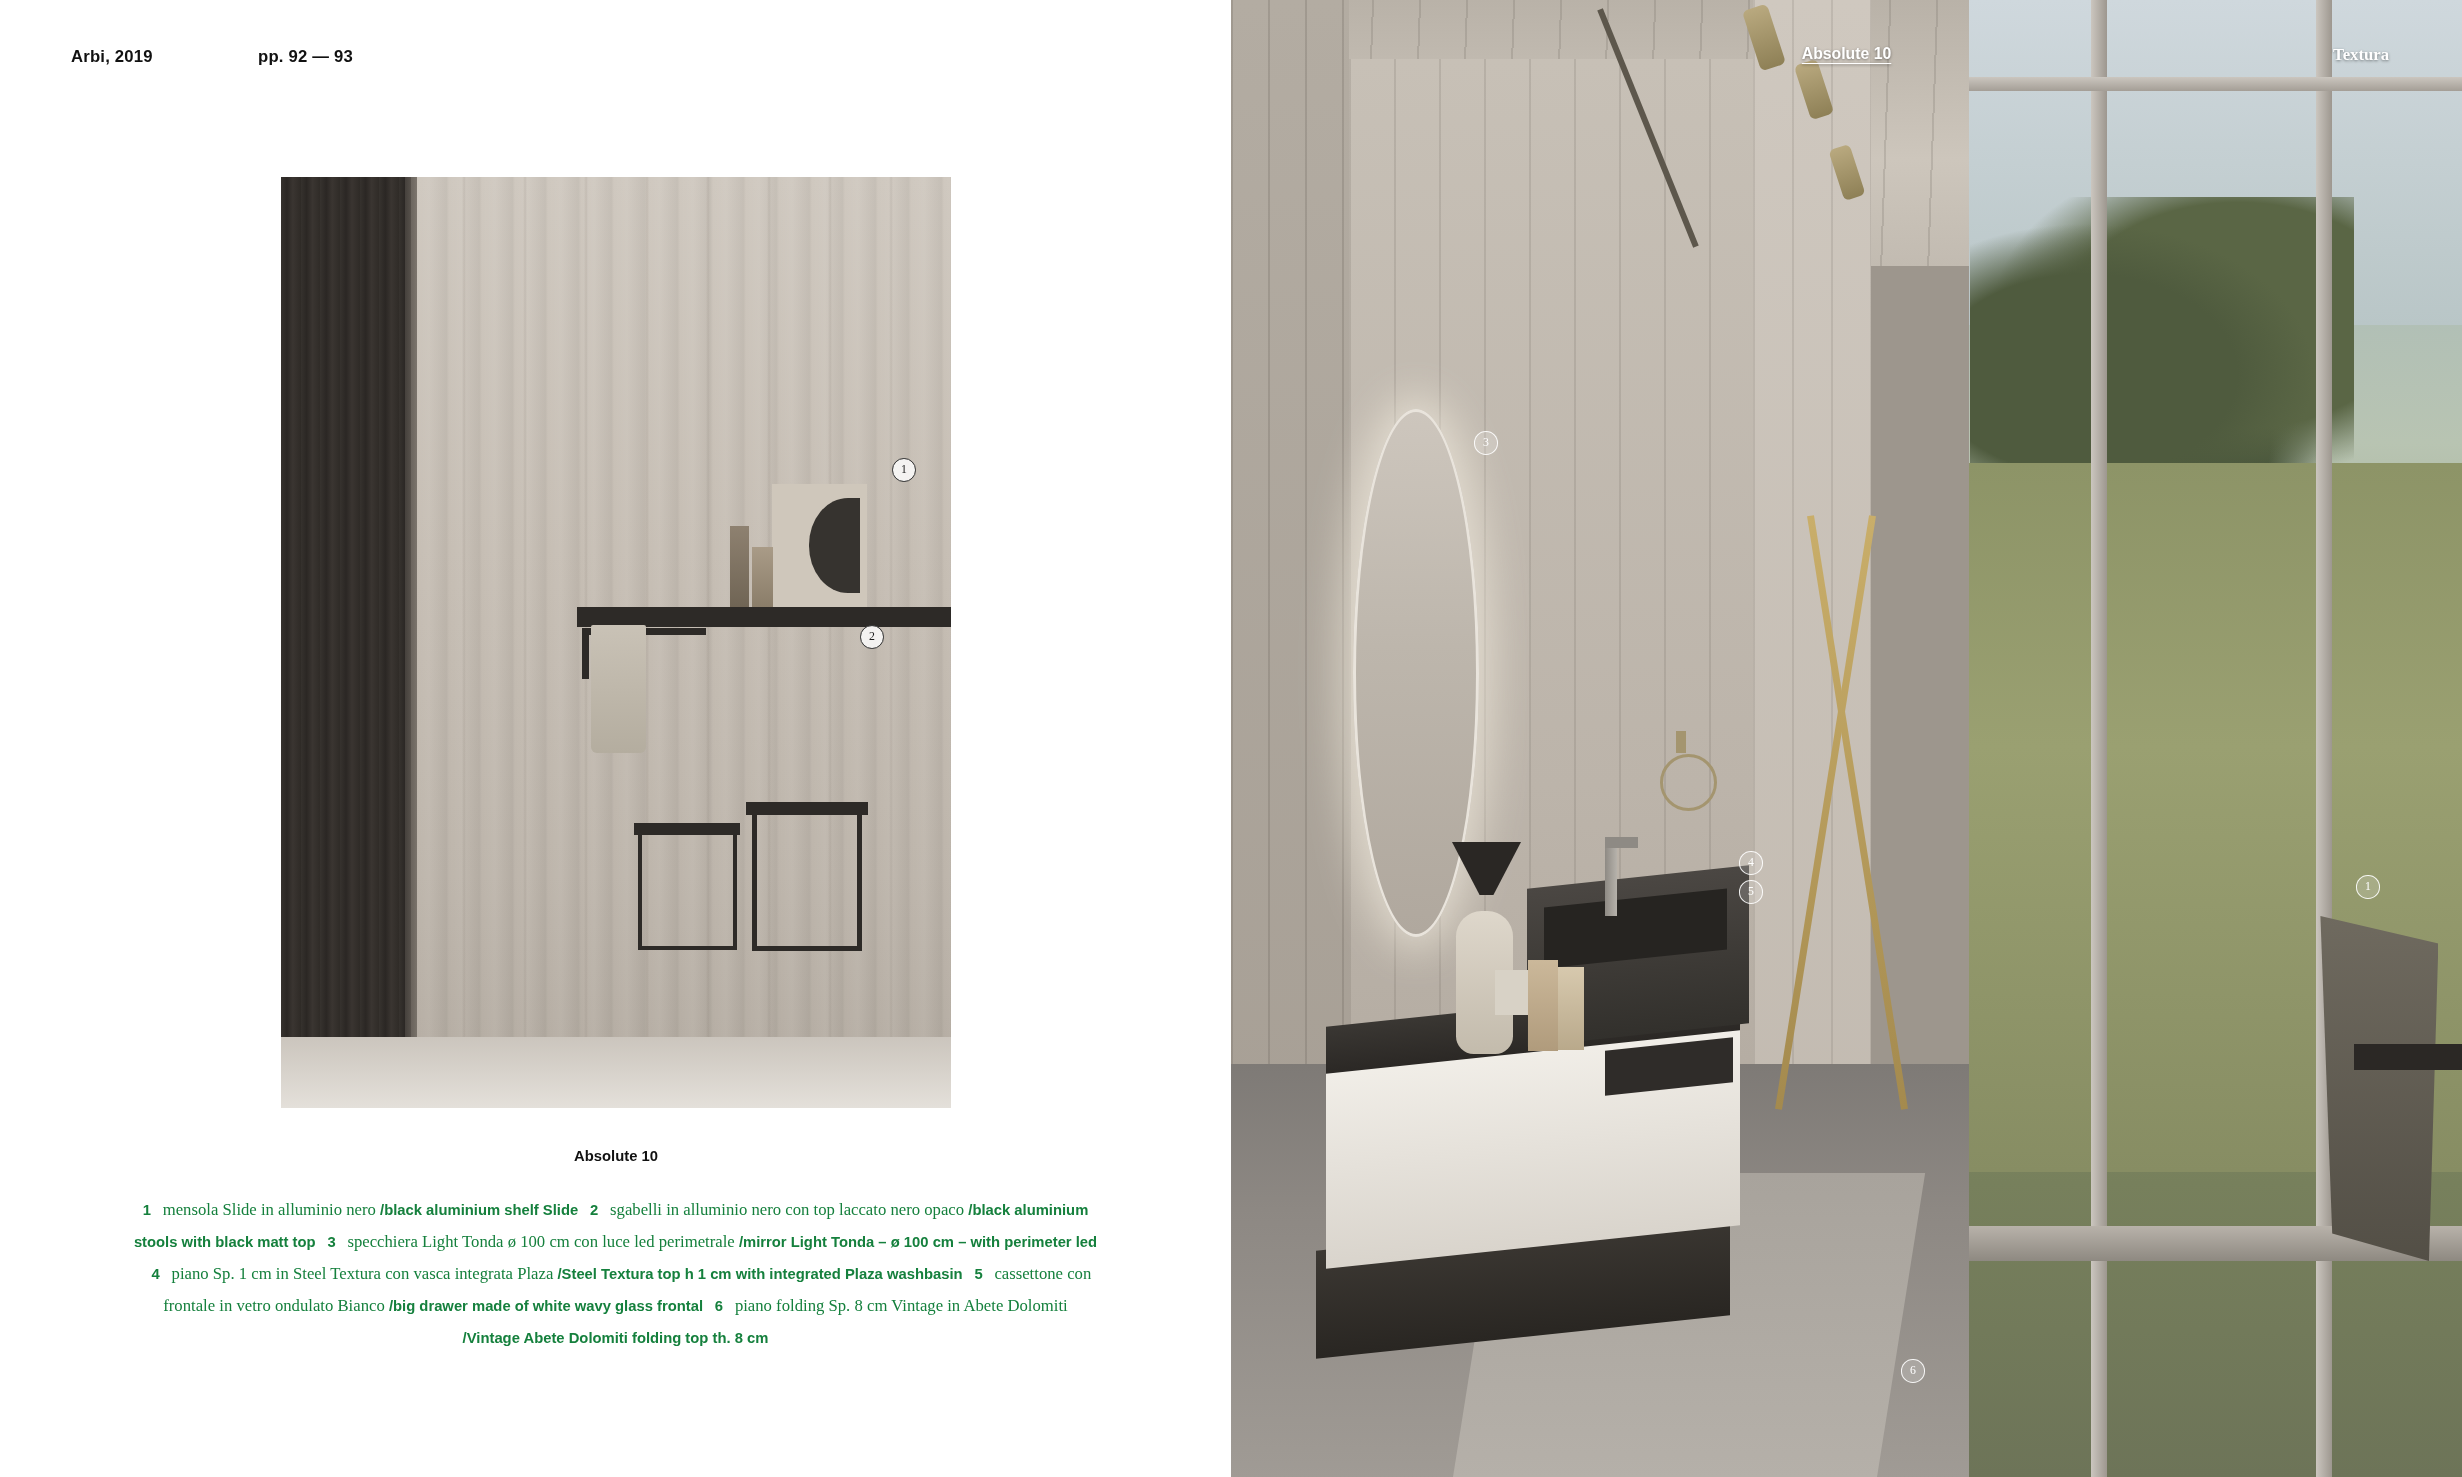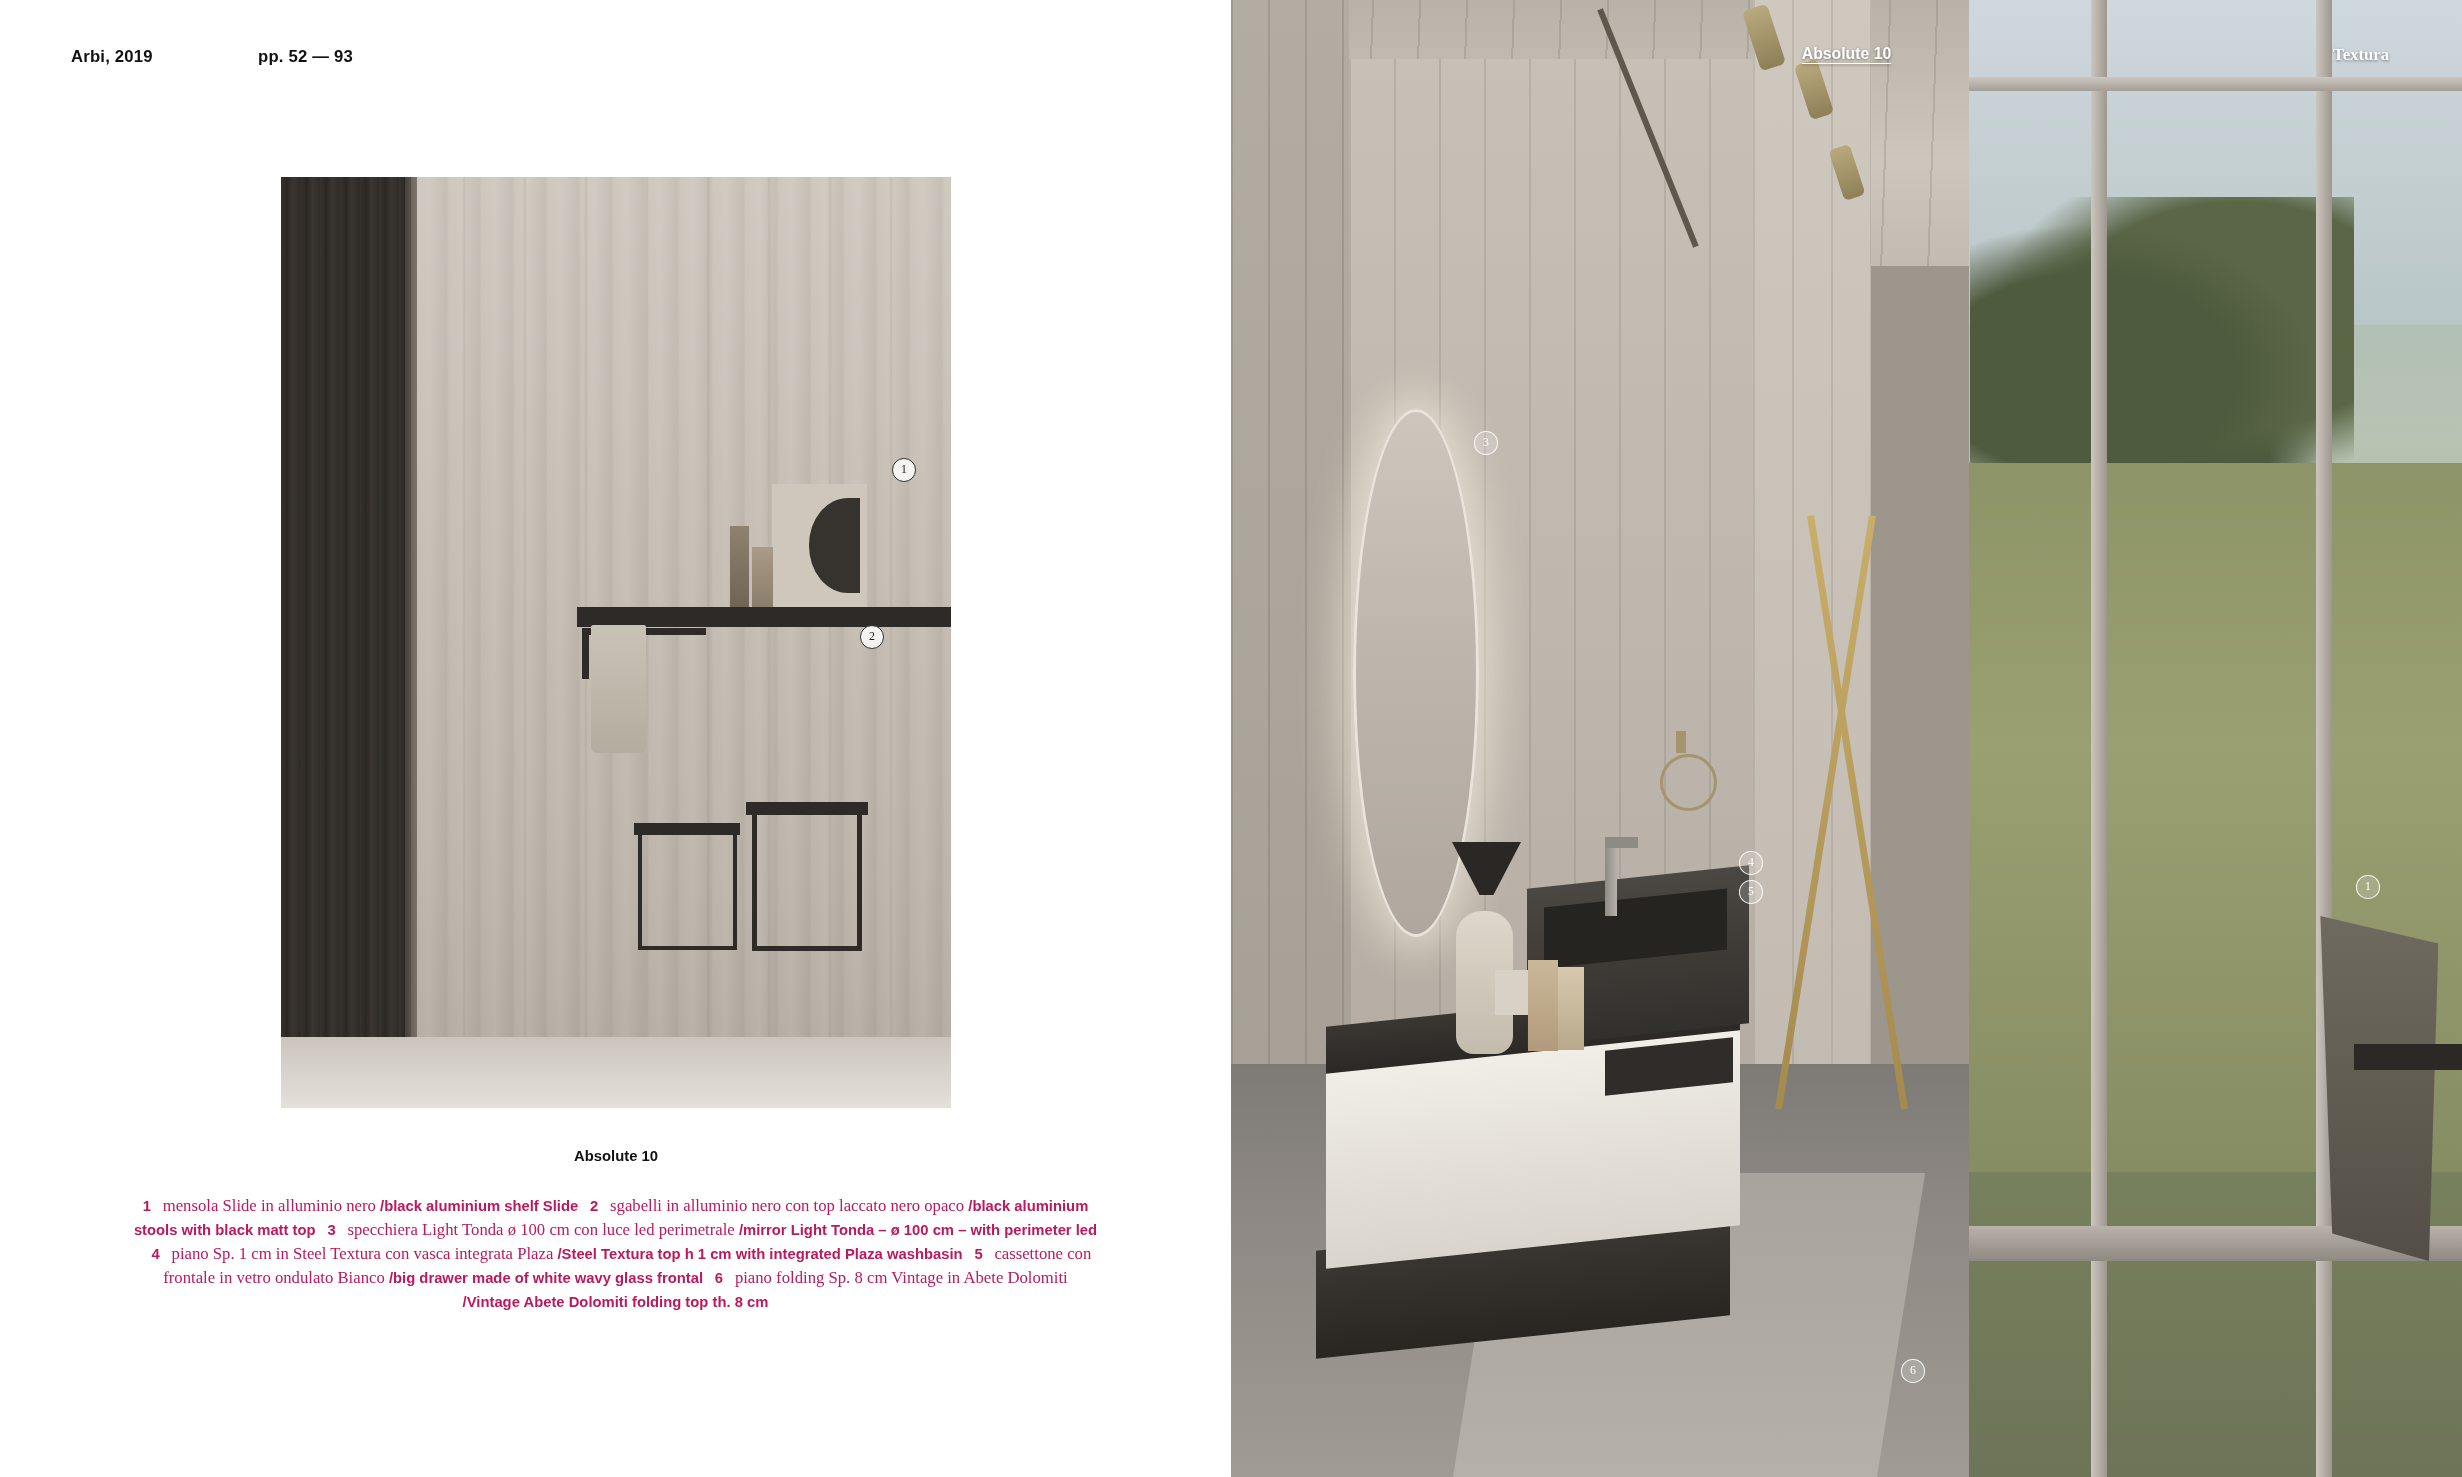--- a/index.html
+++ b/index.html
@@ -196,22 +196,22 @@
     color: #111111;
   }
   .caption-body {
     position: absolute;
     left: 133px;
     top: 1194px;
     width: 965px;
     text-align: center;
     font-family: "Liberation Serif", serif;
     font-size: 16.7px;
-    line-height: 24px;
-    color: #be185d;
+    line-height: 31px;
+    color: #15803d;
   }
   .caption-body b {
     font-family: "Liberation Sans", sans-serif;
     font-weight: bold;
     font-size: 14.8px;
   }
   .num { font-family: "Liberation Sans", sans-serif; font-weight: bold; font-size: 14.8px; }
   .sp { display: inline-block; width: 11.8px; }
 
   
@@ -481,21 +481,21 @@
 </style>
 </head>
 <body>
 
 <div class="spread">
 
   <div class="page-left">
 
     <div class="running-head rh-left">Arbi, 2019</div>
 
-    <div class="running-head rh-pages">pp. 52 — 93</div>
+    <div class="running-head rh-pages">pp. 92 — 93</div>
 
     <div class="photo-frame">
       <div class="wall"></div>
       <div class="dark-panel"></div>
       <div class="dark-panel-edge"></div>
       <div class="floor"></div>
 
       <div class="art-board"></div>
       <div class="art-circle"></div>
       <div class="bottle-a"></div>

